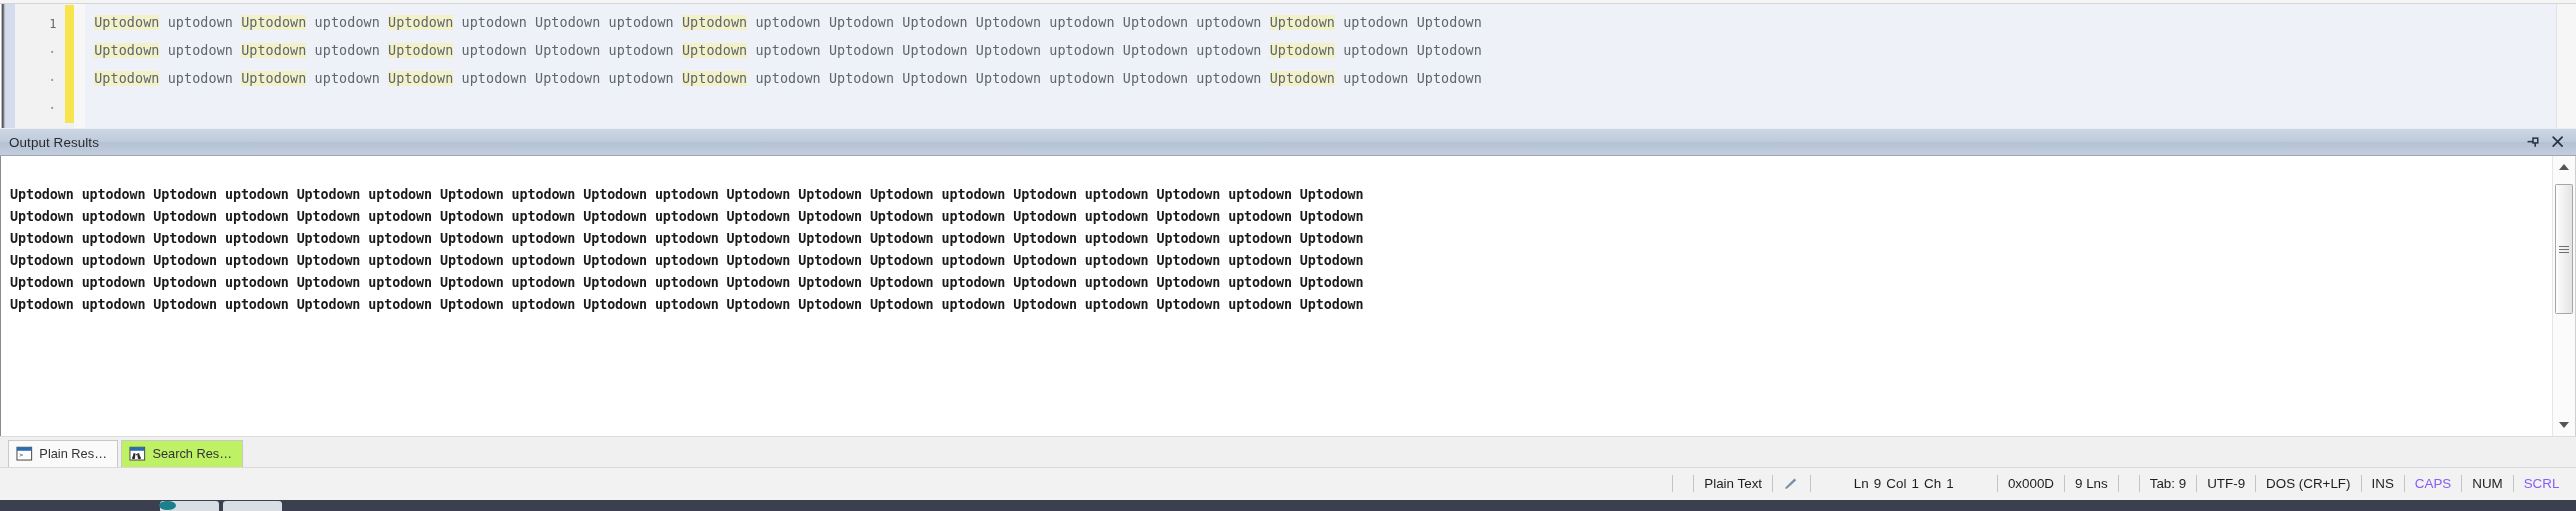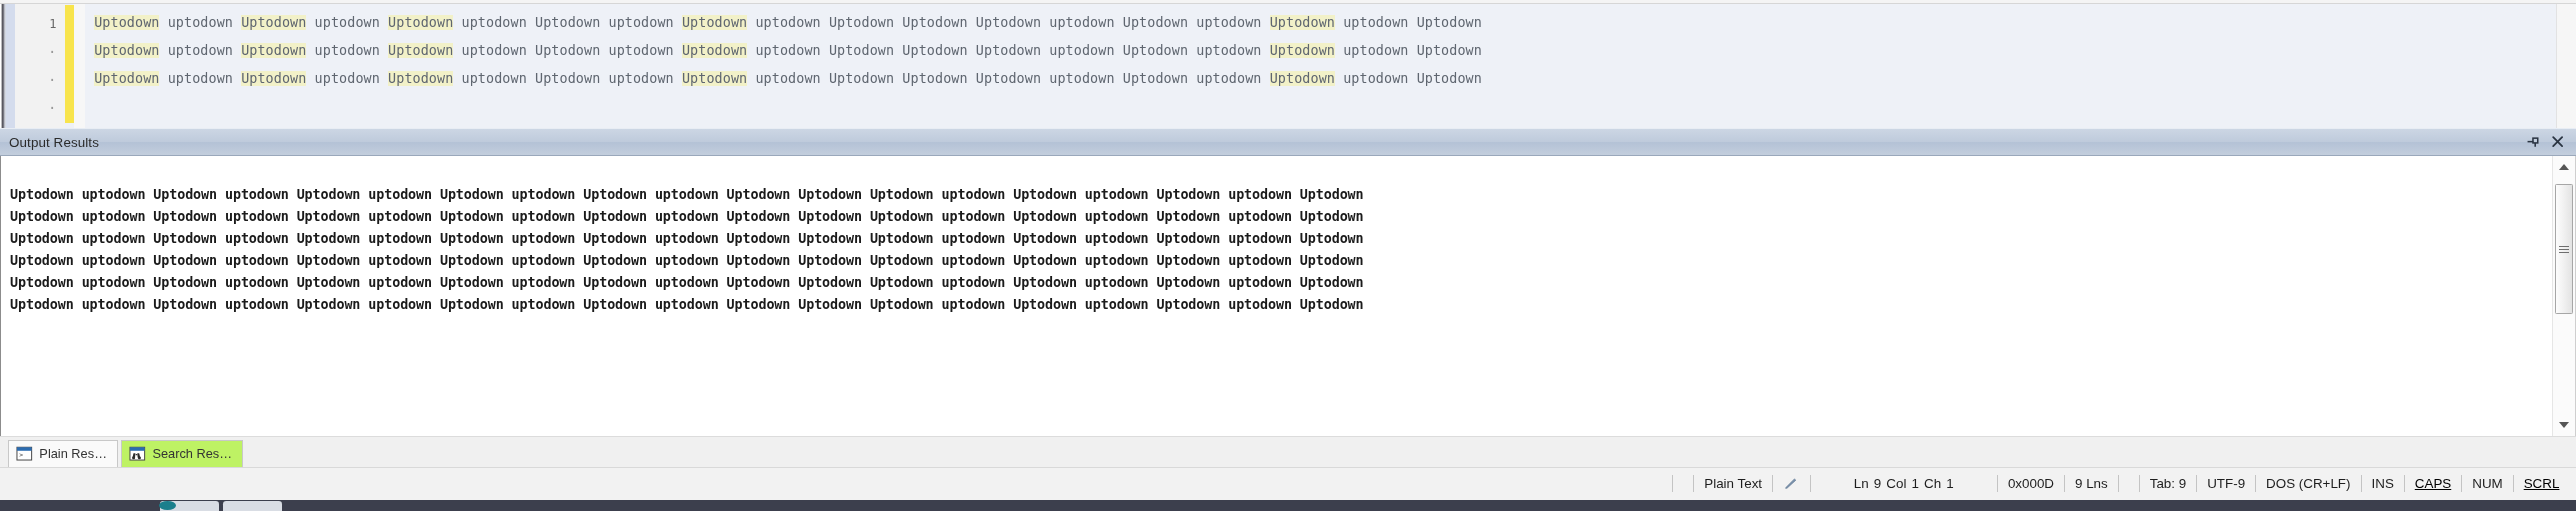--- a/index.html
+++ b/index.html
@@ -267,21 +267,21 @@
     white-space: nowrap;
     display: flex;
     align-items: flex-end;
     gap: 5.1px;
   }
   .sb-sep {
     width: 0.6px;
     height: 16.6px;
     background: #c4c4c4;
   }
-  .sb-cell.dim { color: #000000; text-decoration: underline; }
+  .sb-cell.dim { color: #8b5cf6; }
   .sb-cell.wide { padding: 0 16.6px; }
   .pencil { width: 16.6px; height: 14px; }
 
   
   .taskbar {
     flex: 0 0 11.5px;
     background: #3c3f4d;
     display: flex;
     align-items: stretch;
     padding-left: 160px;

